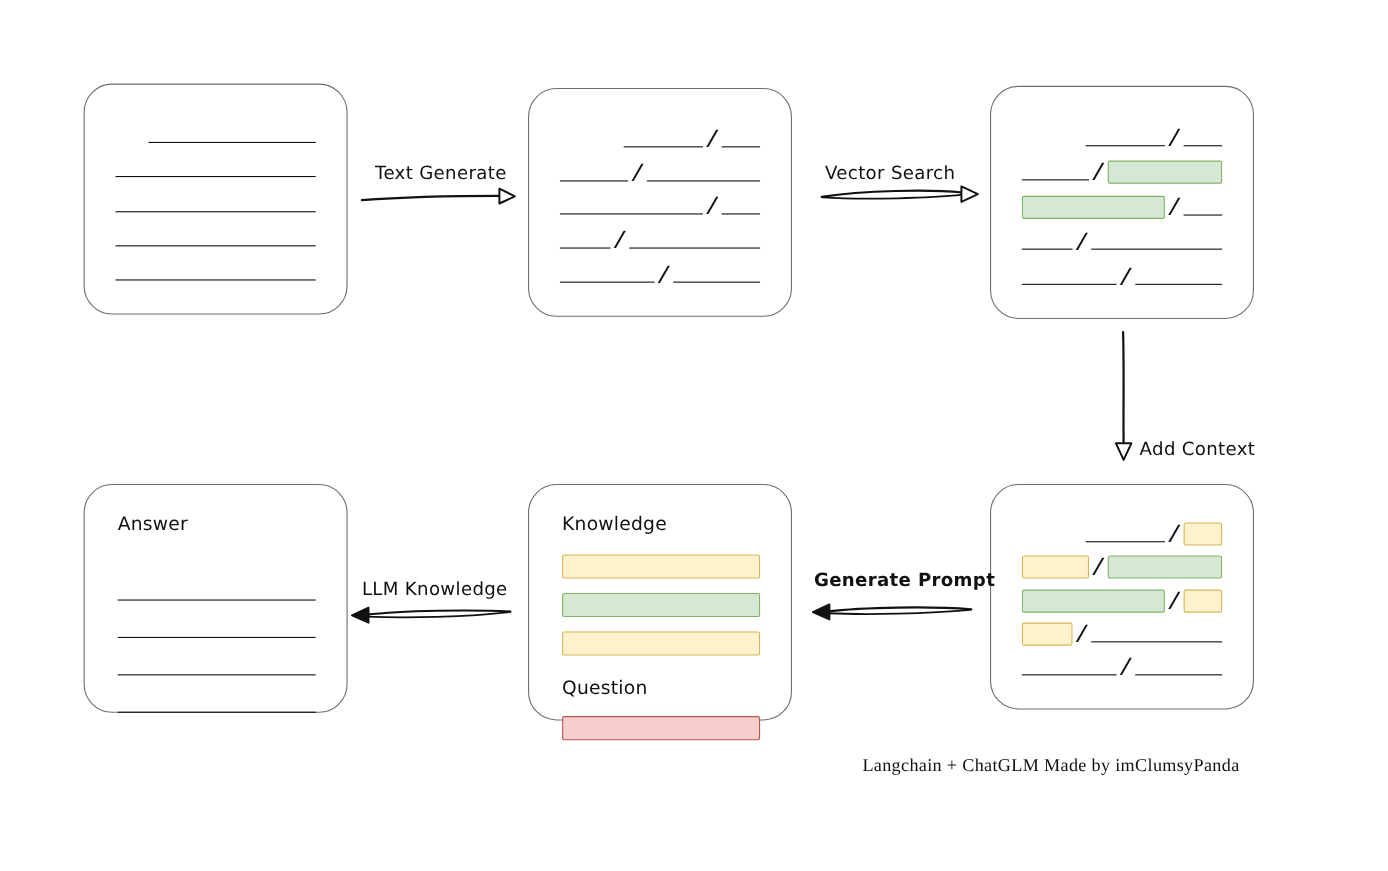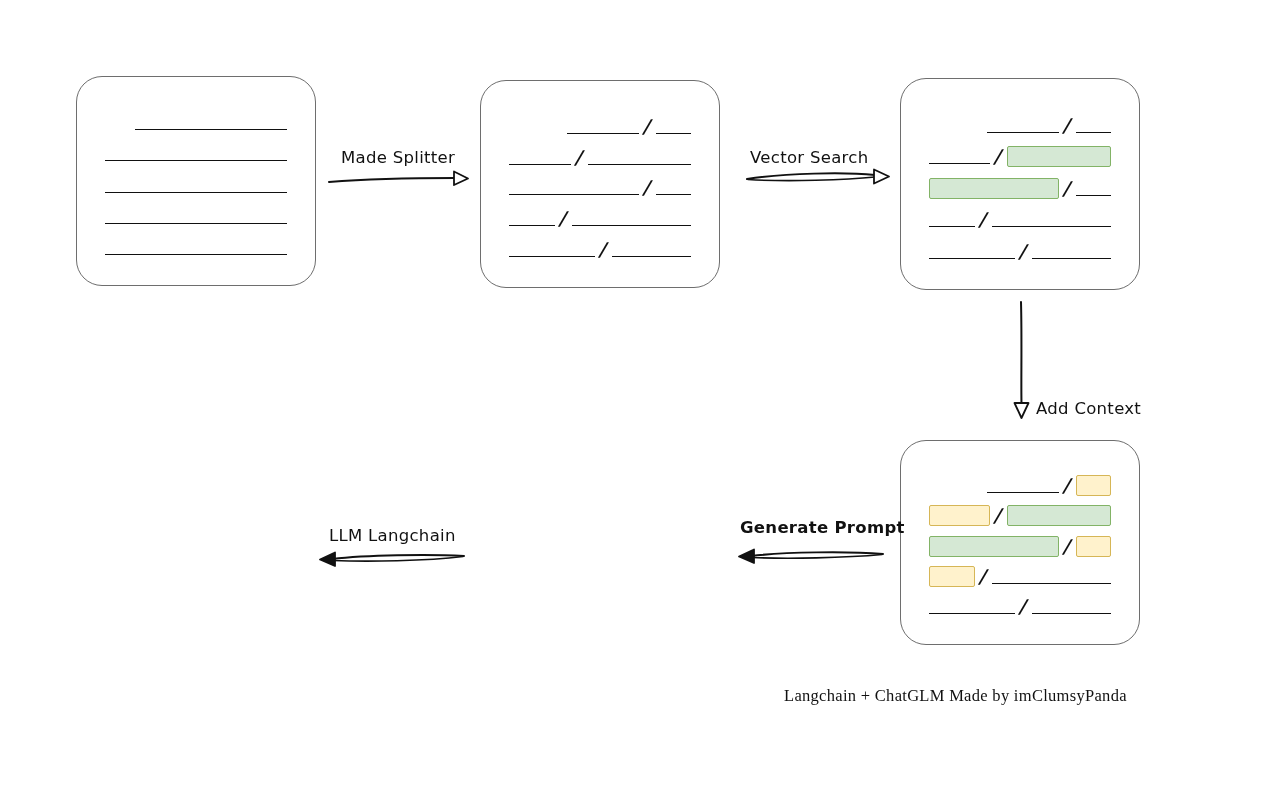--- a/index.html
+++ b/index.html
@@ -127,21 +127,21 @@
         </div>
         <div class="row">
           <div class="seg-line" style="width: 196px;"></div>
         </div>
         <div class="row">
           <div class="seg-line" style="width: 196px;"></div>
         </div>
       </div>
   </div>
 
-  <div class="edge-label" style="left:341px;top:148px;">Made Splitter</div>
+  <div class="edge-label" style="left:341px;top:148px;">Text Generate</div>
   <svg class="arrow-svg" style="left:327px;top:168px;width:145px;height:24px;" viewBox="0 0 145 24">
     <path d="M2,14 C40,11 96,10 128,10" stroke="#111" stroke-width="2" fill="none" stroke-linecap="round"></path>
     <path d="M127,3.5 L141,10.5 L127,17 Z" stroke="#111" stroke-width="1.8" fill="#ffffff" stroke-linejoin="round"></path>
   </svg>
 
   <div class="doc-box" style="left:480px;top:80px;width:240px;height:208px;">
     <div class="rows">
         <div class="row">
           <div class="seg-gap" style="width: 58px;"></div>
           <div class="seg-line" style="width: 98px;"></div>
@@ -246,24 +246,49 @@
       </div>
   </div>
 
   <div class="edge-label" style="left:740px;top:518px;font-weight:bold;">Generate Prompt</div>
   <svg class="arrow-svg" style="left:737px;top:545px;width:148px;height:26px;" viewBox="0 0 148 26">
     <path d="M146,9 C110,6 48,7 14,11" stroke="#111" stroke-width="2" fill="none" stroke-linecap="round"></path>
     <path d="M145,9.5 C108,13 50,14 15,12.5" stroke="#111" stroke-width="1.6" fill="none" stroke-linecap="round"></path>
     <path d="M17,4.5 L2,11.5 L17,18 Z" stroke="#111" stroke-width="1.8" fill="#111111" stroke-linejoin="round"></path>
   </svg>
 
-
-  <div class="edge-label" style="left:329px;top:526px;">LLM Langchain</div>
+  <div class="doc-box" style="left:480px;top:440px;width:240px;height:215px;">
+    <div class="titled">
+      <div class="box-title">Knowledge</div>
+      <div style="margin-top:18px;display:flex;flex-direction:column;gap:13px;">
+          <div class="bar yellow"></div>
+          <div class="bar green"></div>
+          <div class="bar yellow"></div>
+        </div>
+      <div class="box-title" style="margin-top:22px;">Question</div>
+      <div style="margin-top:16px;display:flex;flex-direction:column;gap:13px;">
+          <div class="bar red"></div>
+        </div>
+    </div>
+  </div>
+
+  <div class="edge-label" style="left:329px;top:526px;">LLM Knowledge</div>
   <svg class="arrow-svg" style="left:318px;top:548px;width:148px;height:26px;" viewBox="0 0 148 26">
     <path d="M146,8 C110,6 48,7 14,11" stroke="#111" stroke-width="2" fill="none" stroke-linecap="round"></path>
     <path d="M145,8.5 C108,13 50,14 15,12.5" stroke="#111" stroke-width="1.6" fill="none" stroke-linecap="round"></path>
     <path d="M17,4.5 L2,11.5 L17,18 Z" stroke="#111" stroke-width="1.8" fill="#111111" stroke-linejoin="round"></path>
   </svg>
 
+  <div class="doc-box" style="left:76px;top:440px;width:240px;height:208px;">
+    <div class="titled">
+      <div class="box-title">Answer</div>
+      <div class="ans-lines">
+          <div class="ans-line"></div>
+          <div class="ans-line"></div>
+          <div class="ans-line"></div>
+          <div class="ans-line"></div>
+        </div>
+    </div>
+  </div>
 
   <div class="footer" style="left:784px;top:686px;font-family:Liberation Serif, serif;">Langchain + ChatGLM Made by imClumsyPanda</div>
 
 </div>
 
 </body></html>

